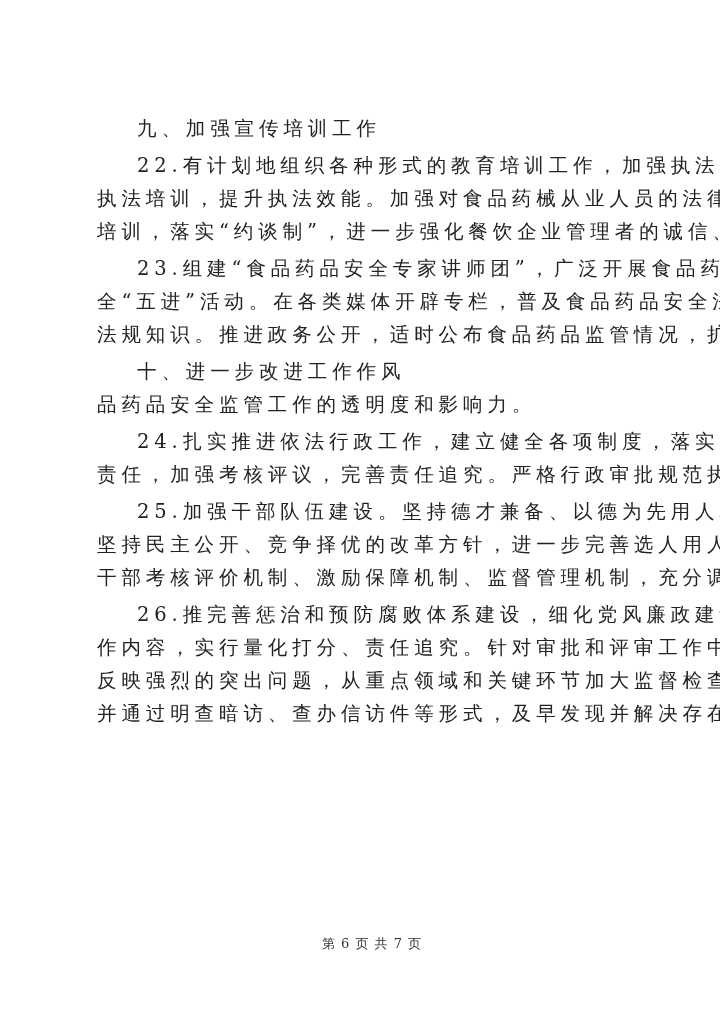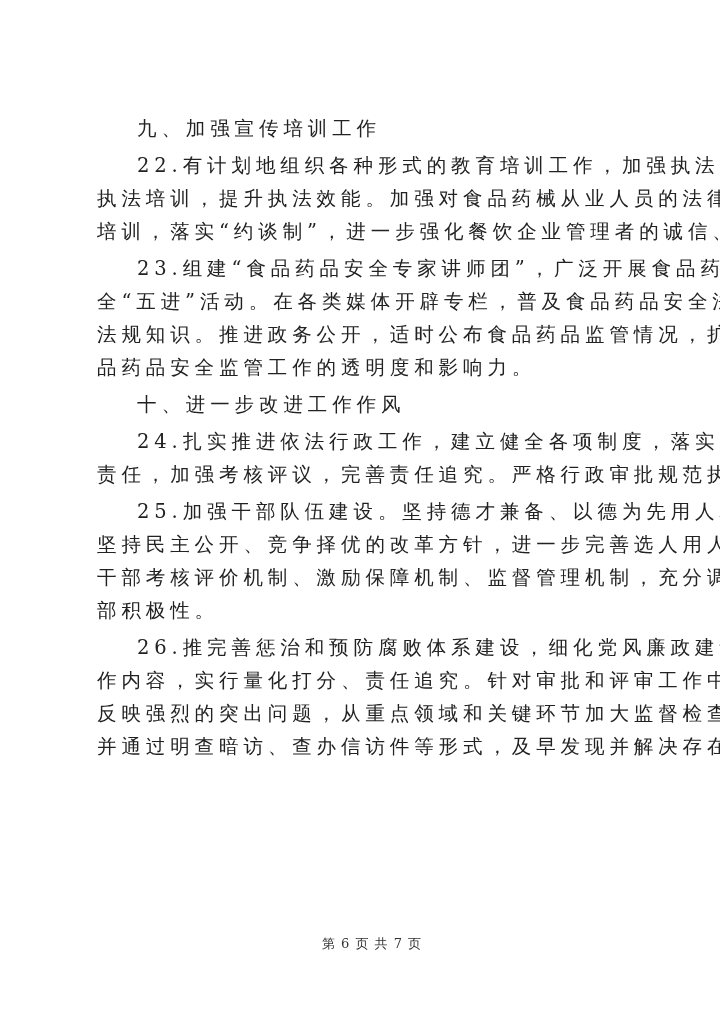--- a/index.html
+++ b/index.html
@@ -18,28 +18,27 @@
 
 <div class="page">
   <div class="body-text">
     <div class="line indent">九、加强宣传培训工作</div>
     <div class="line indent" style="margin-top:4px">22.有计划地组织各种形式的教育培训工作，加强执法队伍</div>
     <div class="line">执法培训，提升执法效能。加强对食品药械从业人员的法律法规</div>
     <div class="line">培训，落实“约谈制”，进一步强化餐饮企业管理者的诚信、守</div>
     <div class="line indent" style="margin-top:4px">23.组建“食品药品安全专家讲师团”，广泛开展食品药品安</div>
     <div class="line">全“五进”活动。在各类媒体开辟专栏，普及食品药品安全法律</div>
     <div class="line">法规知识。推进政务公开，适时公布食品药品监管情况，扩大食</div>
+    <div class="line indent" style="margin-top:4px">十、进一步改进工作作风</div>
     <div class="line">品药品安全监管工作的透明度和影响力。</div>
-    <div class="line indent" style="margin-top:4px">十、进一步改进工作作风</div>
     <div class="line indent" style="margin-top:4px">24.扎实推进依法行政工作，建立健全各项制度，落实岗位</div>
     <div class="line">责任，加强考核评议，完善责任追究。严格行政审批规范执法程</div>
     <div class="line indent" style="margin-top:4px">25.加强干部队伍建设。坚持德才兼备、以德为先用人标准，</div>
     <div class="line">坚持民主公开、竞争择优的改革方针，进一步完善选人用人机制、</div>
     <div class="line">干部考核评价机制、激励保障机制、监督管理机制，充分调动干</div>
-    <div class="line">部积极性。</div>
     <div class="line indent" style="margin-top:4px">26.推完善惩治和预防腐败体系建设，细化党风廉政建设工</div>
     <div class="line">作内容，实行量化打分、责任追究。针对审批和评审工作中群众</div>
     <div class="line">反映强烈的突出问题，从重点领域和关键环节加大监督检查力度，</div>
     <div class="line">并通过明查暗访、查办信访件等形式，及早发现并解决存在的问</div>
   </div>
 
   <div class="footer">第 6 页  共 7 页</div>
 </div>
 
 </body></html>

